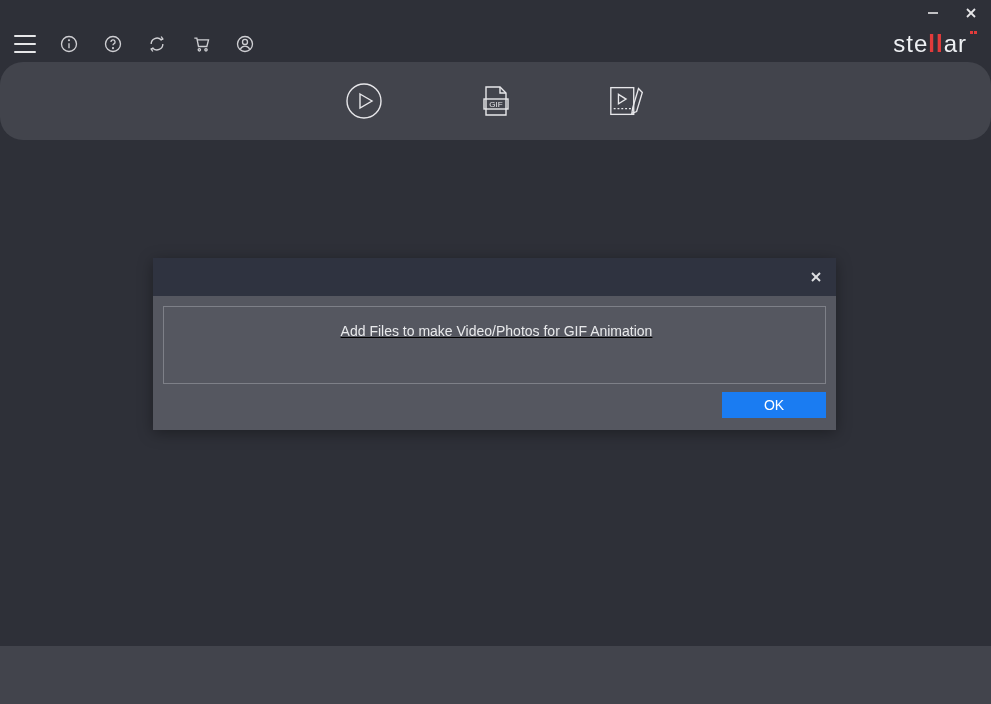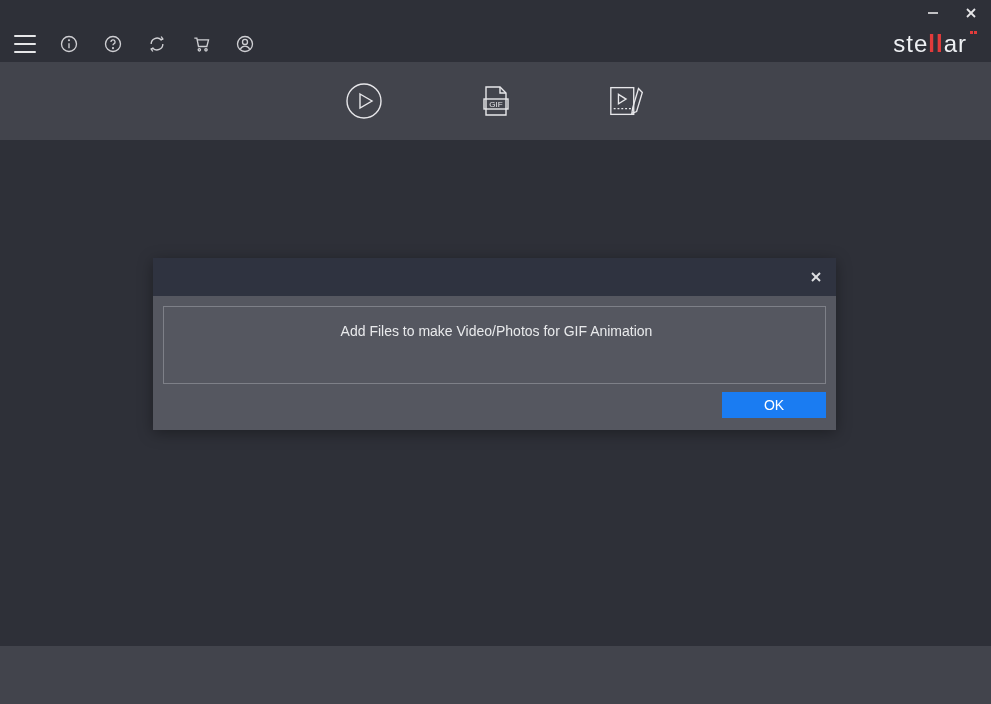--- a/index.html
+++ b/index.html
@@ -42,20 +42,21 @@
   .brand-dots span { display:inline-block; width:3px; height:3px; background:#e23b3b; margin-left:1px;}
 
   
   .toolrow {
     height: 78px;
     background: #42444c;
     display:flex;
     align-items:center;
     justify-content:center;
     gap: 90px;
+    border-radius: 23px;
   }
   .tool-icon { width:42px; height:42px; display:flex; align-items:center; justify-content:center; cursor:pointer;}
   .tool-icon svg { stroke:#e7e7ea; fill:none; stroke-width:1.4; }
 
   
   .main {
     position: relative;
     height: calc(100% - 26px - 36px - 78px - 58px);
     background: #2e3038;
   }
@@ -83,20 +84,21 @@
     justify-content:flex-end;
     padding: 0 10px;
   }
   .dialog-close { width:20px; height:20px; display:flex; align-items:center; justify-content:center; cursor:pointer;}
   .dialog-close svg { stroke:#dedfe2; stroke-width:2; }
 
   .dialog-body { padding: 10px 10px 12px 10px; }
   .option-box {
     border: 1px solid #7e8088;
     padding: 16px 10px 22px 14px;
+    text-decoration: underline;
   }
   .option-title {
     text-align:center;
     color:#e9eaec;
     font-size:14px;
     margin-bottom: 22px;
   }
   .option-row {
     display:flex;
     justify-content:center;

